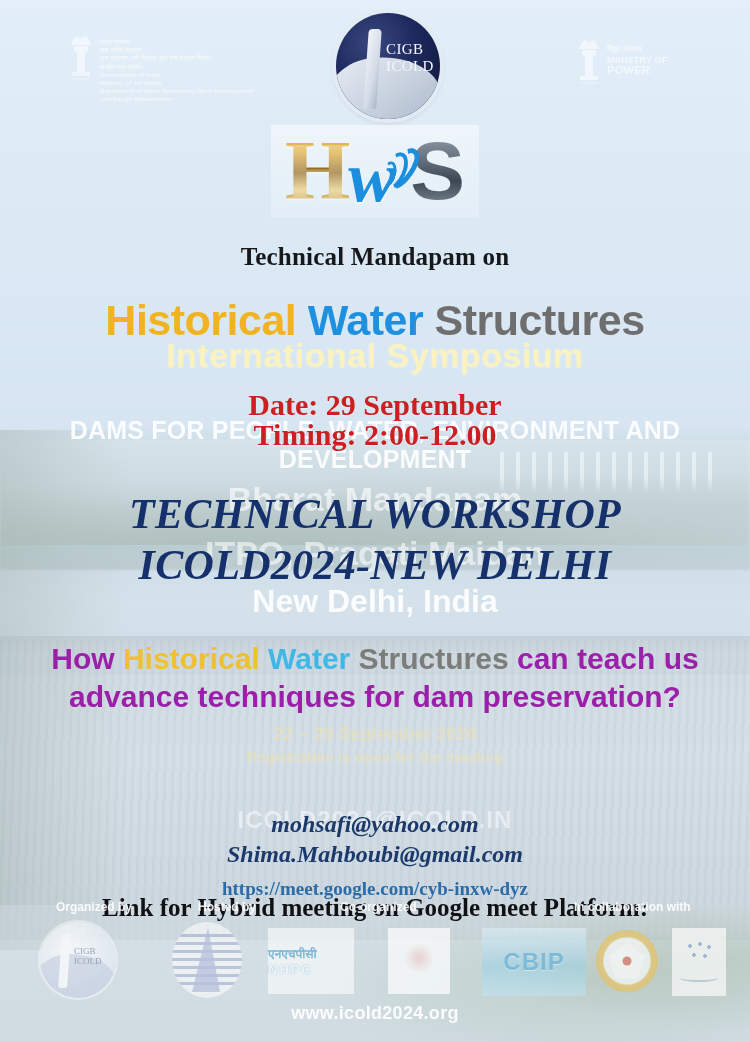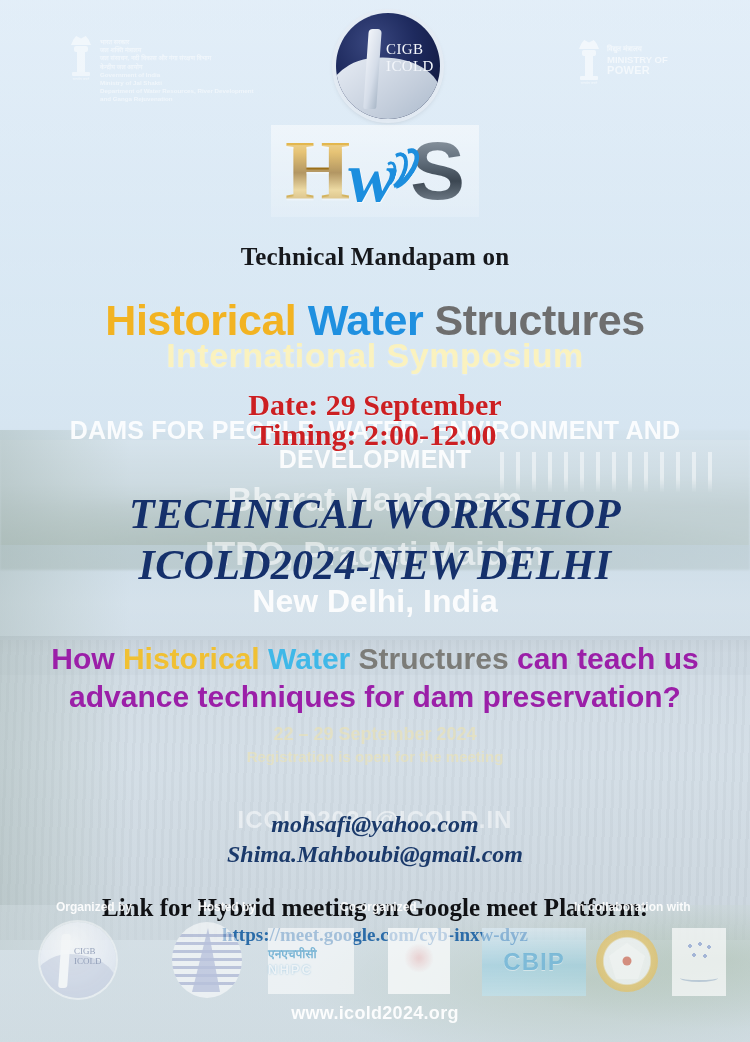--- a/index.html
+++ b/index.html
@@ -256,21 +256,21 @@
   }
   .email1 { top:811px; }
   .email2 { top:841px; }
 
   .meet-label {
     position:absolute; top:894px; width:100%; text-align:center;
     font-family:"Liberation Serif", serif; font-weight:bold; font-size:25px;
     color:#101114;
   }
   .meet-url {
-    position:absolute; top:924px; width:100%; text-align:center;
+    position:absolute; top:878px; width:100%; text-align:center;
     font-family:"Liberation Serif", serif; font-weight:bold; font-size:19px;
     color:#2a6ba8;
   }
 
   
   .footer-labels {
     position:absolute; top:900px; left:0; width:750px; height:20px;
   }
   .footer-labels span {
     position:absolute; font-size:12px; font-weight:bold; color:rgba(255,255,255,.9);

